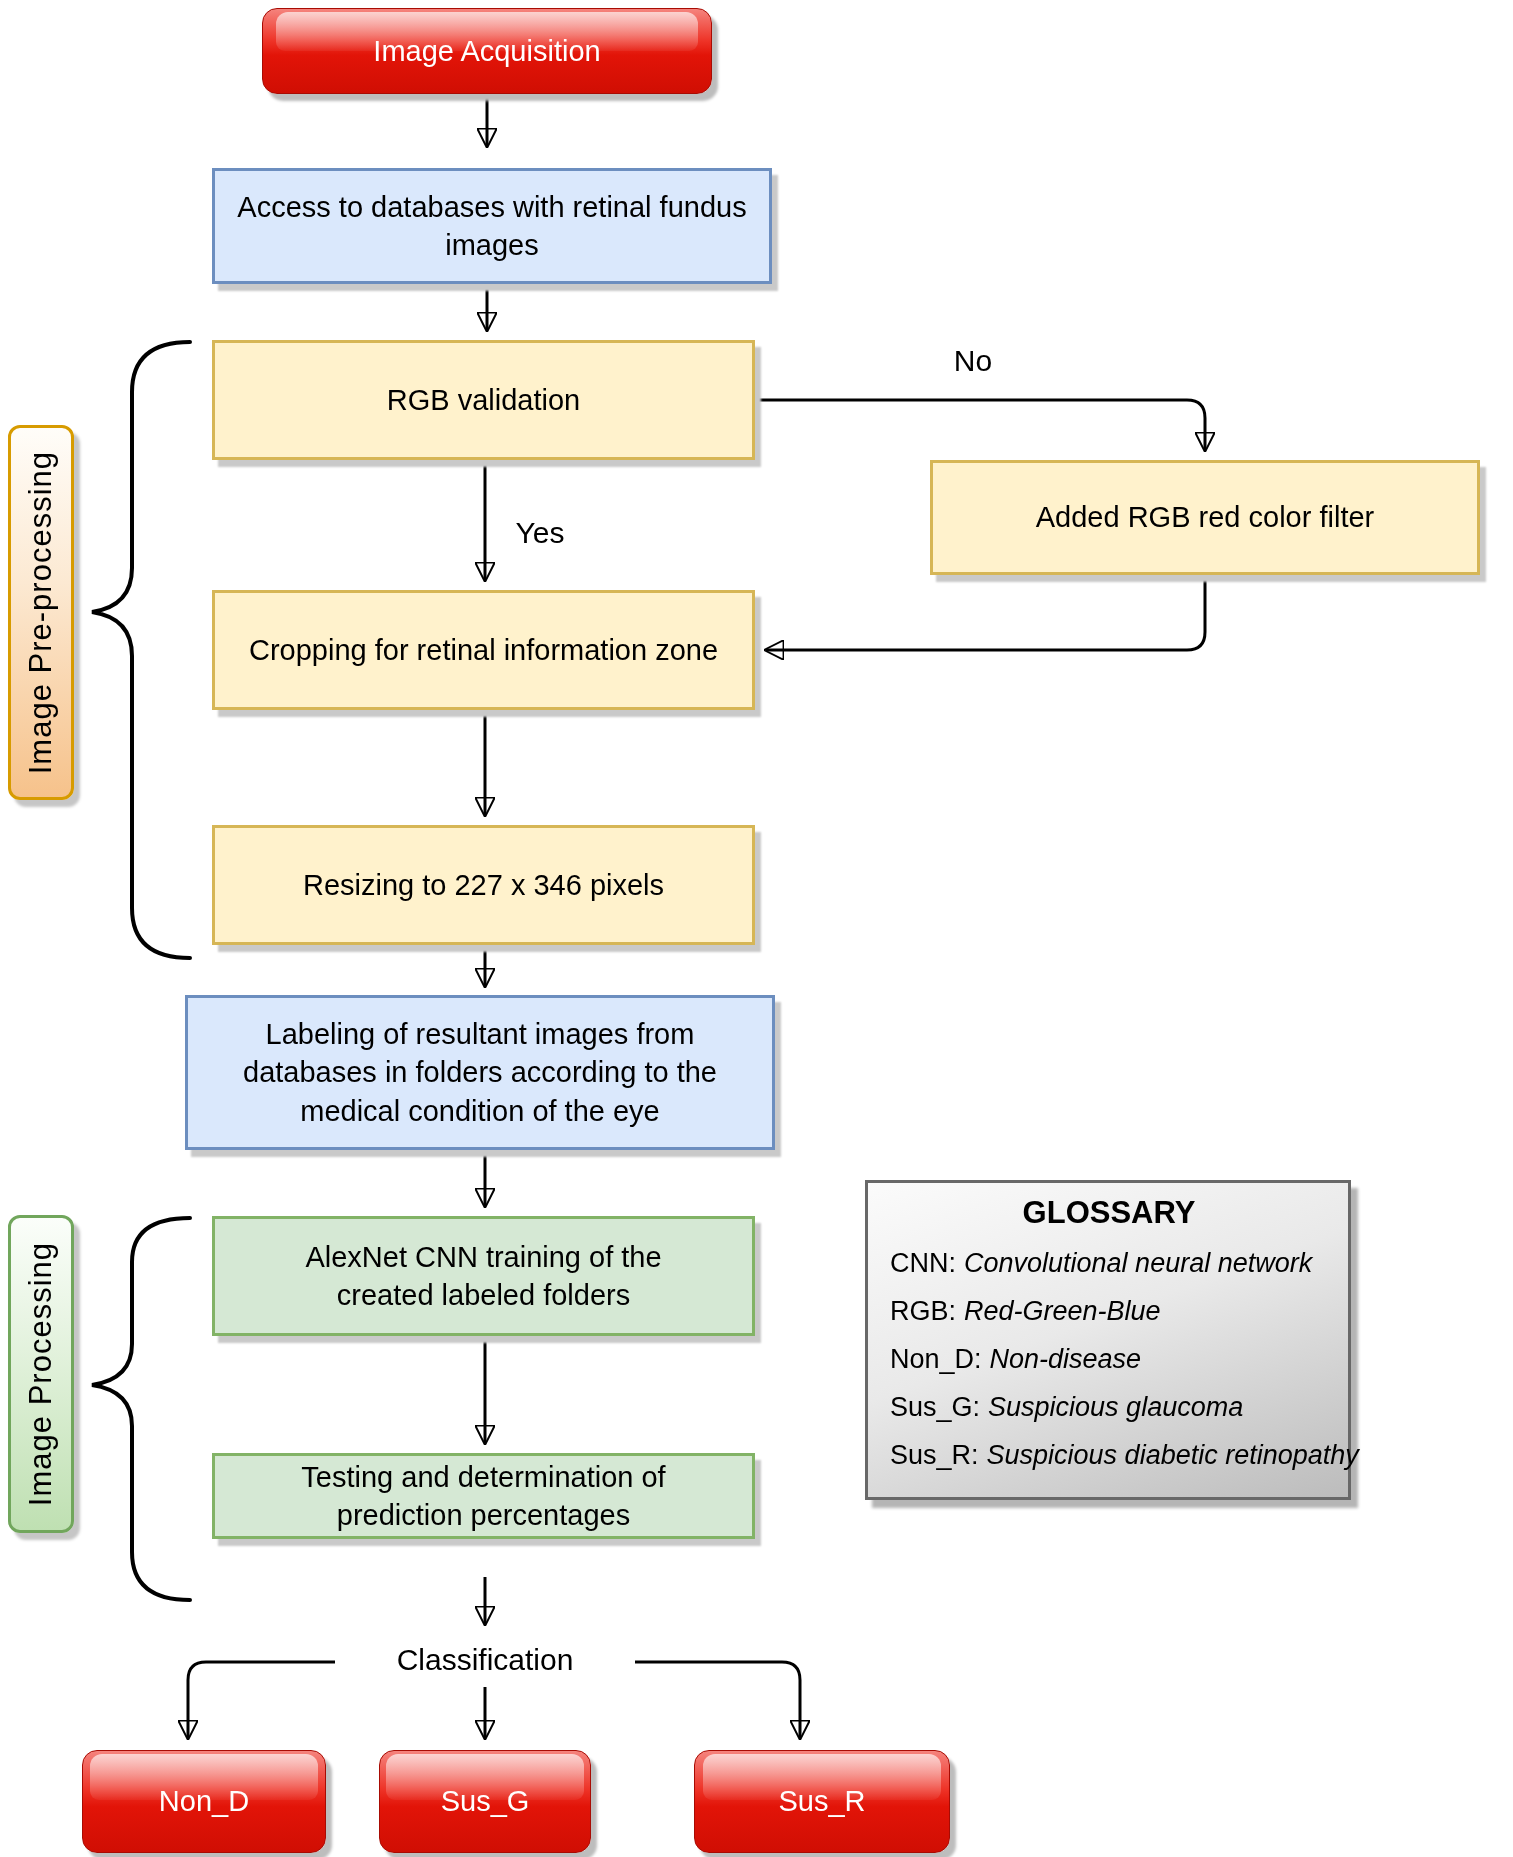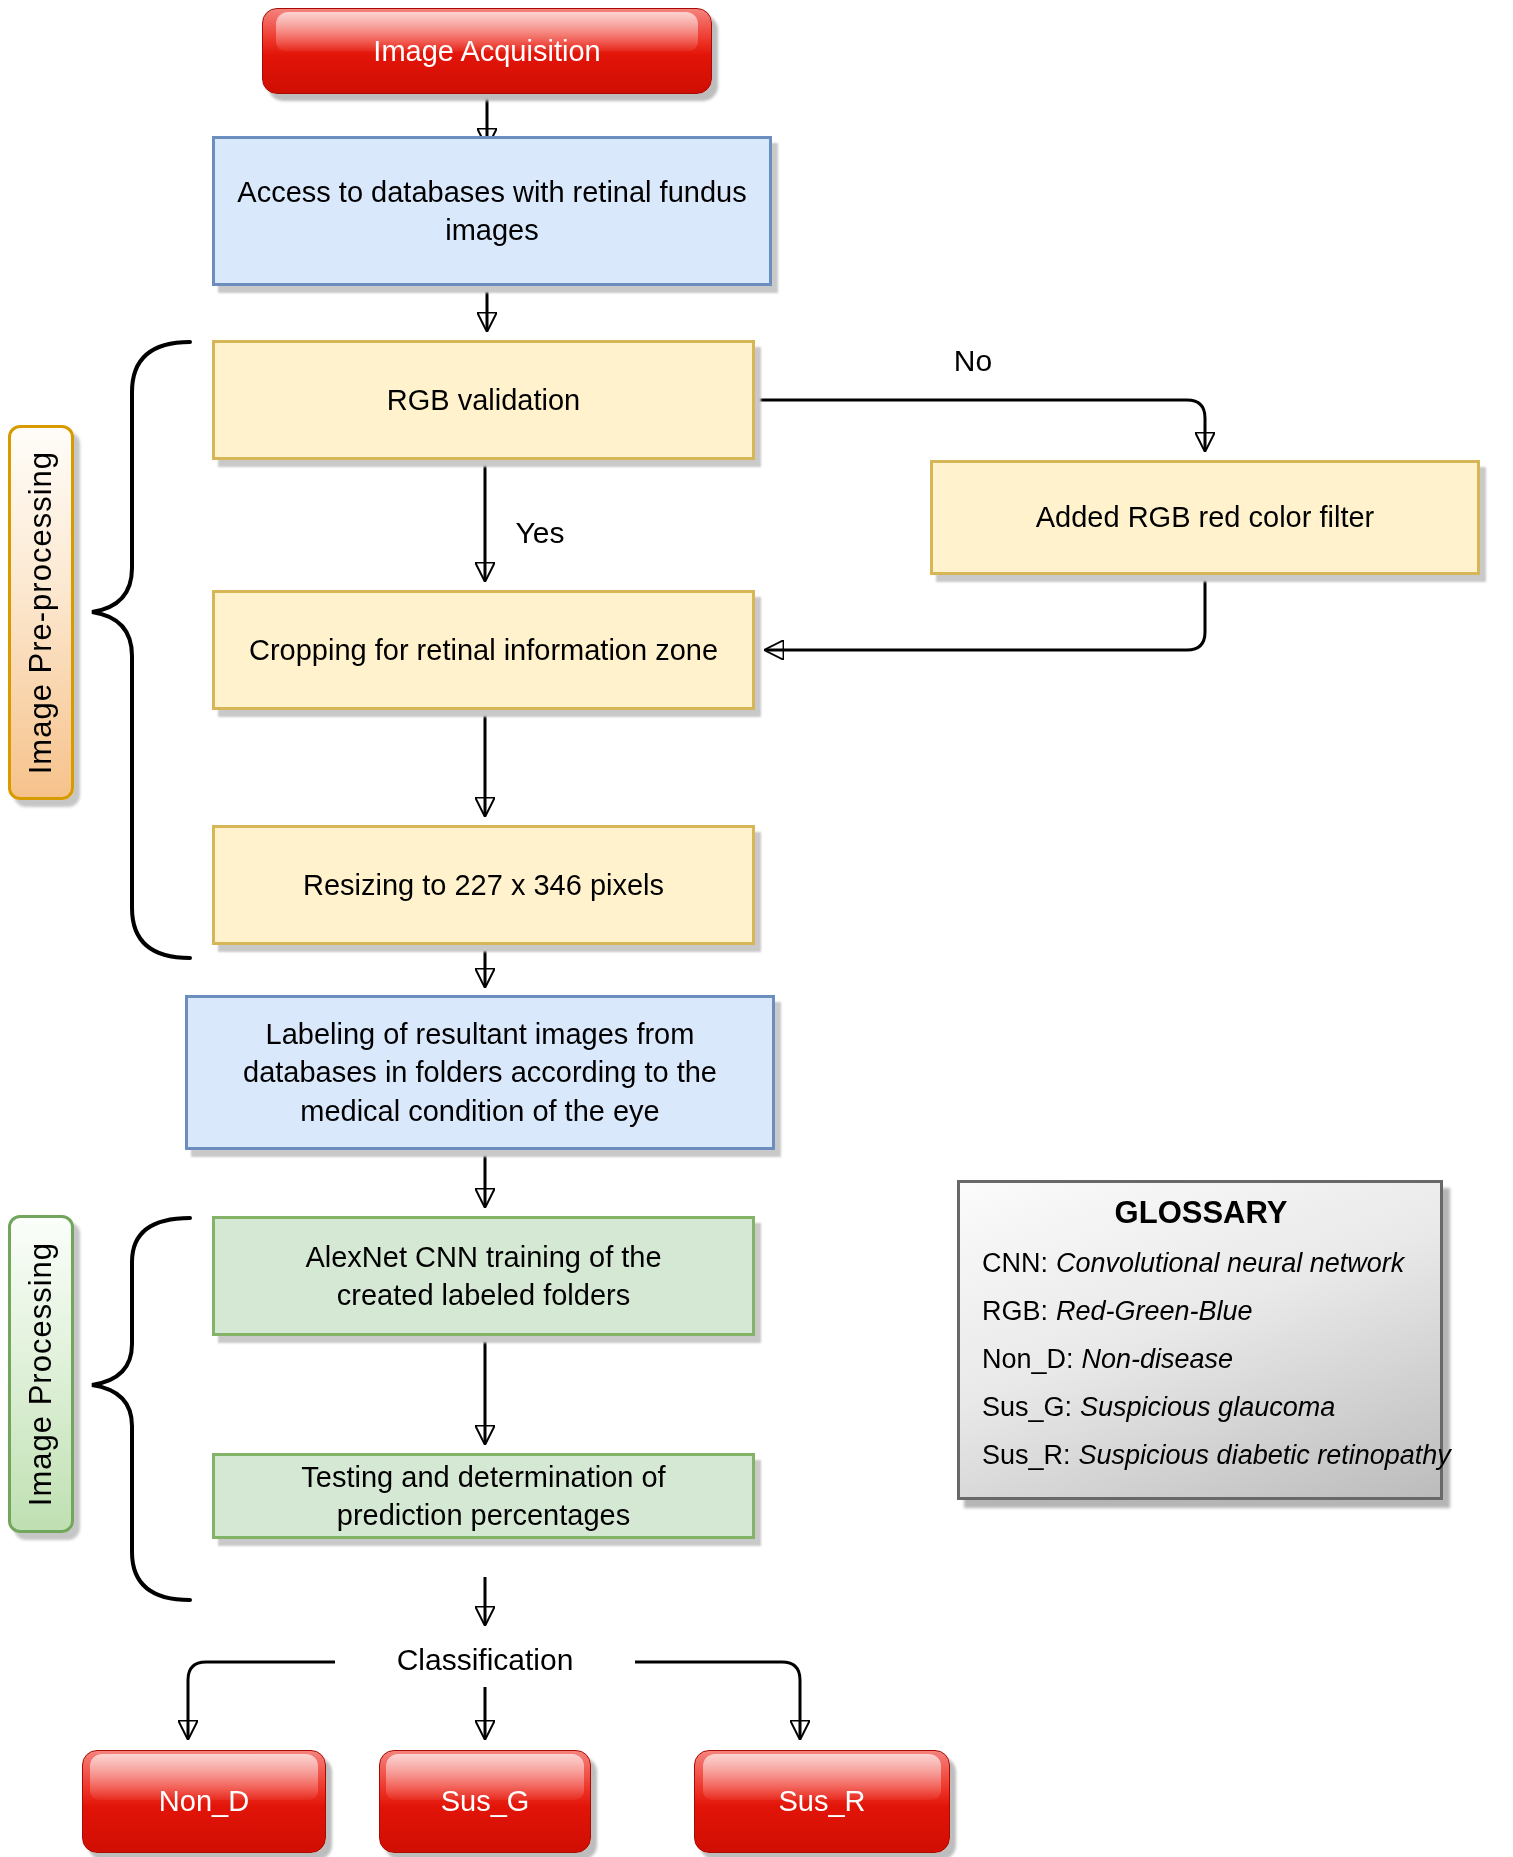--- a/index.html
+++ b/index.html
@@ -90,21 +90,21 @@
     <path d="M485,1687 V1738" stroke-width="3" marker-end="url(#ah)"></path>
 
     <path d="M190,342 Q132,342 132,392 V568 Q132,606 92,612 Q132,618 132,656 V908 Q132,958 190,958" stroke-width="4" stroke-linecap="round"></path>
     <path d="M190,1218 Q132,1218 132,1262 V1344 Q132,1379 92,1385 Q132,1391 132,1426 V1552 Q132,1600 190,1600" stroke-width="4" stroke-linecap="round"></path>
   </svg>
 
   <div class="node red-btn" style="left:262px; top:8px; width:450px; height:86px;">
     <span>Image Acquisition</span>
   </div>
 
-  <div class="node blue rect" style="left:212px; top:136px; width:560px; height:150px;">
+  <div class="node blue rect" style="left:212px; top:168px; width:560px; height:116px;">
     <span>Access to databases with retinal fundus images</span>
   </div>
 
   <div class="node yellow rect" style="left:212px; top:340px; width:543px; height:120px;">
     <span>RGB validation</span>
   </div>
 
   <div class="node yellow rect" style="left:212px; top:590px; width:543px; height:120px;">
     <span>Cropping for retinal information zone</span>
   </div>
@@ -143,21 +143,21 @@
     <span>Sus_R</span>
   </div>
 
   <div class="vlabel olabel" style="left:8px; top:425px; width:66px; height:375px;">
     <span>Image Pre-processing</span>
   </div>
   <div class="vlabel glabel" style="left:8px; top:1215px; width:66px; height:318px;">
     <span>Image Processing</span>
   </div>
 
-  <div class="glossary" style="left:957px; top:1180px; width:486px; height:320px;">
+  <div class="glossary" style="left:865px; top:1180px; width:486px; height:320px;">
     <div class="g-title">GLOSSARY</div>
     <div class="g-row">
       <span class="g-term">CNN:</span><span class="g-def">Convolutional neural network</span>
     </div>
     <div class="g-row">
       <span class="g-term">RGB:</span><span class="g-def">Red-Green-Blue</span>
     </div>
     <div class="g-row">
       <span class="g-term">Non_D:</span><span class="g-def">Non-disease</span>
     </div>

